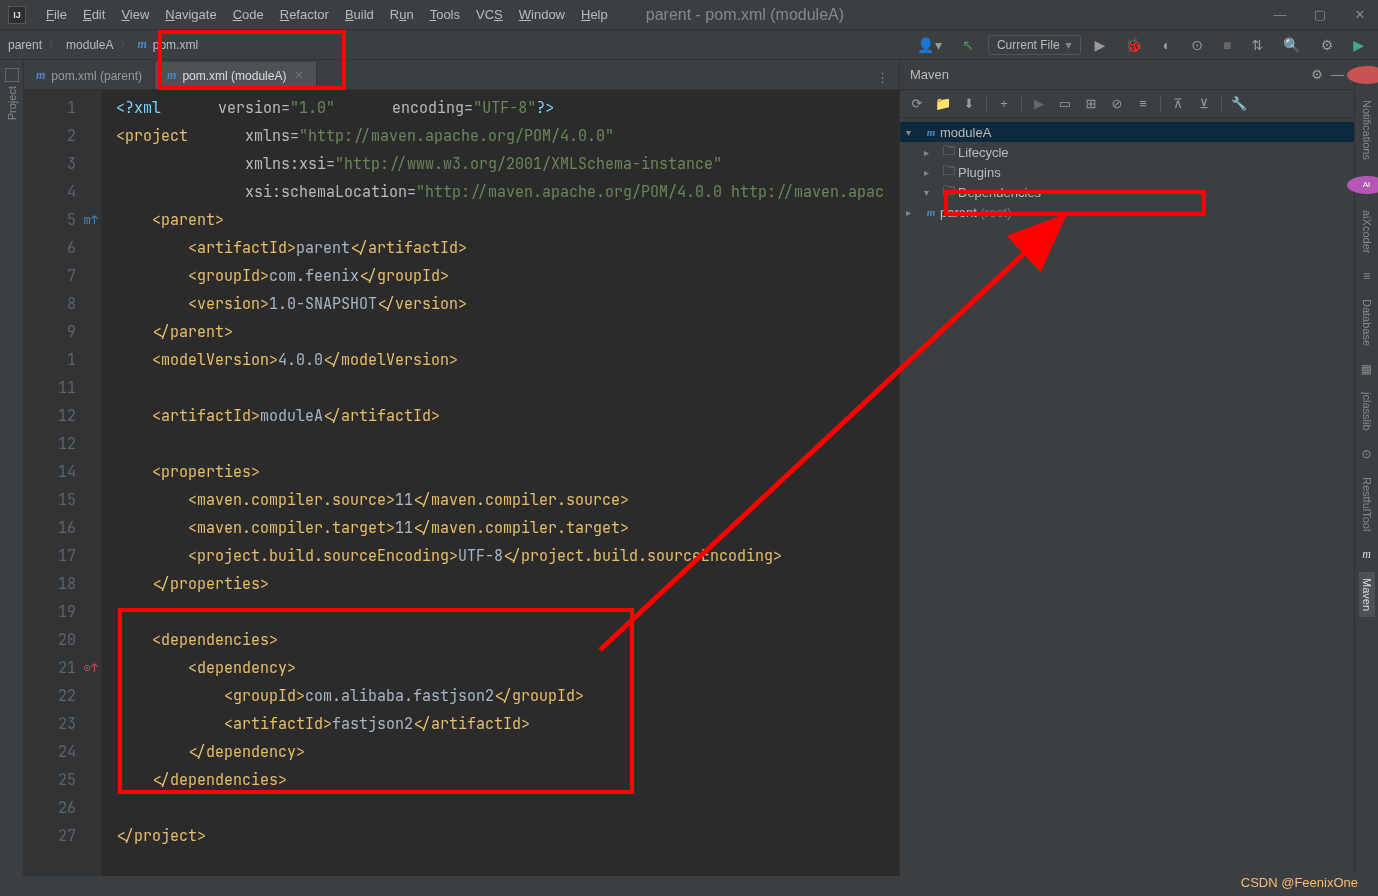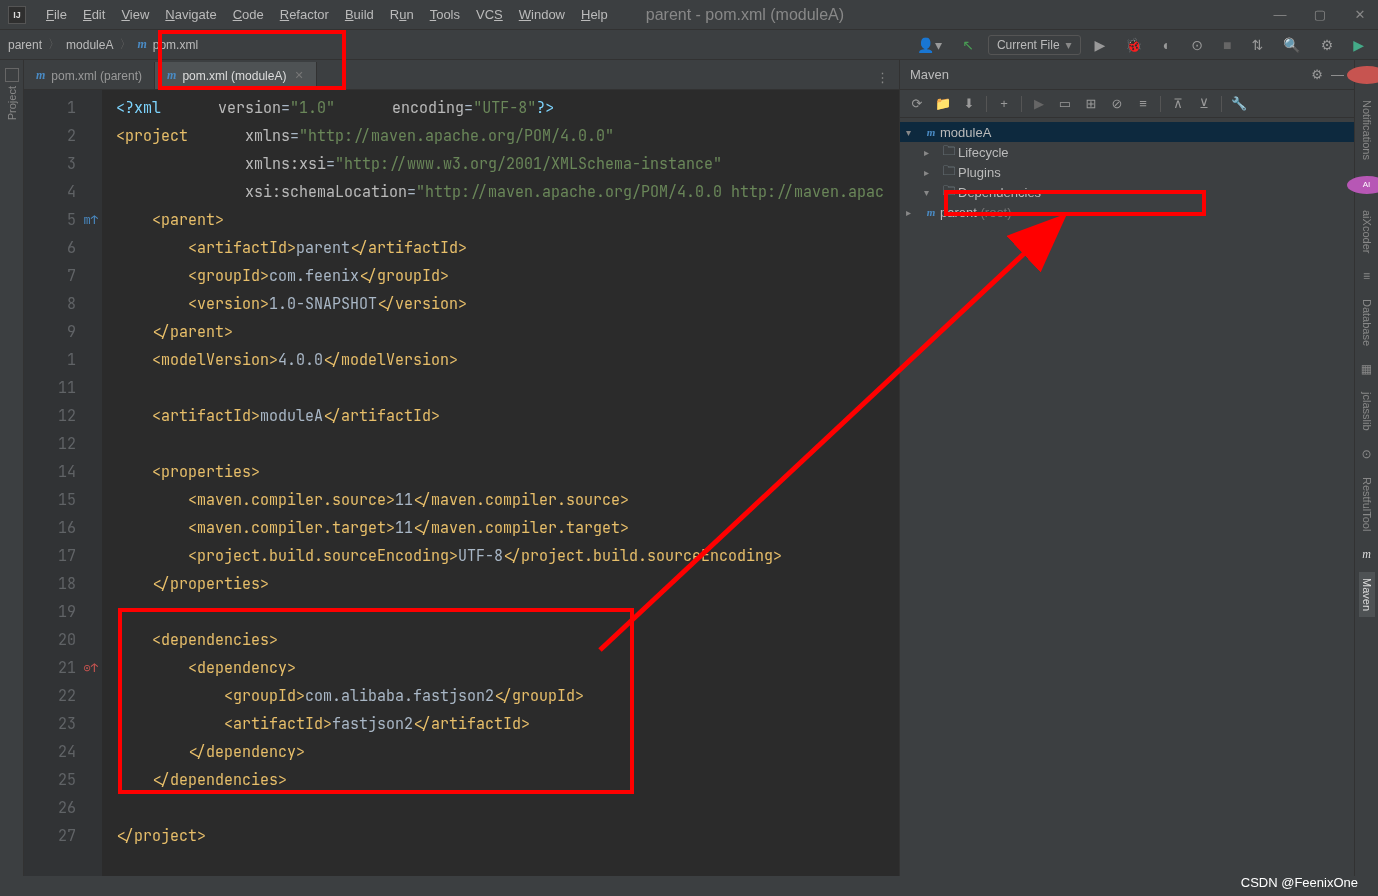--- a/index.html
+++ b/index.html
@@ -278,21 +278,21 @@
 }
 .red-arrow {
   position: absolute;
   pointer-events: none;
   z-index: 99;
 }
 .watermark {
   position: absolute;
   bottom: 6px;
   right: 20px;
-  color: #ffffff;
+  color: #fdba74;
   font-size: 13px;
 }
 </style>
 </head>
 <body>
 
 <div class="title-bar">
   <div class="logo">IJ</div>
   <div class="menu">
     <div class="menu-item"><u>F</u>ile</div>

